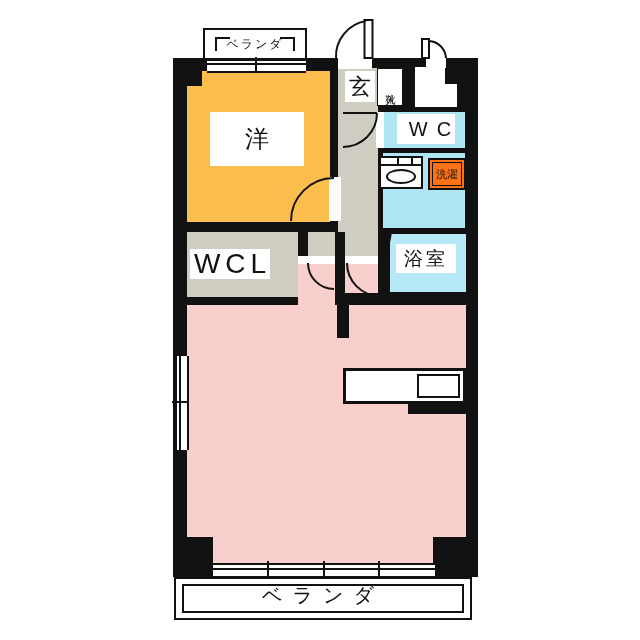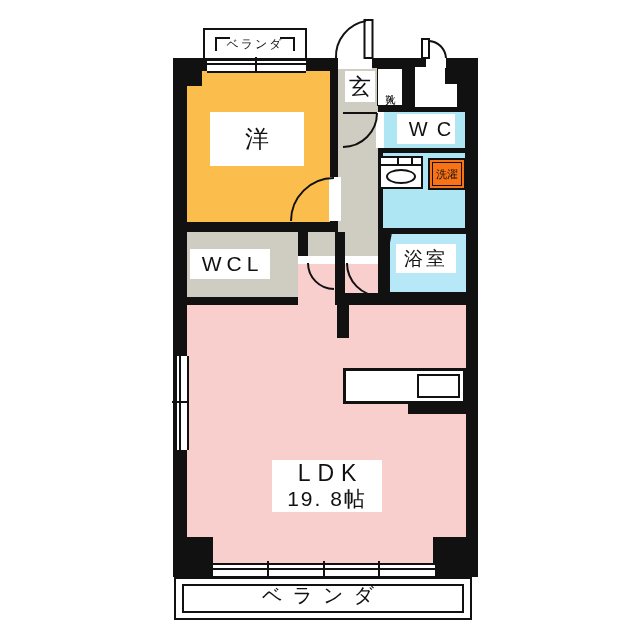--- a/index.html
+++ b/index.html
@@ -74,21 +74,21 @@
   #fx-shoe{left:377px;top:68px;width:26px;height:38px;background:#fff;border:1.5px solid var(--c-wall);box-sizing:border-box;
            display:flex;align-items:center;justify-content:center;}
   #fx-shoe span{writing-mode:vertical-rl;font-size:10px;line-height:1;letter-spacing:1px;}
 
   
   #lb-west{left:210px;top:112px;width:94px;height:54px;flex-direction:column;}
   #lb-west .l1{font-size:24px;line-height:26px;}
   #lb-west .l2{font-size:21px;line-height:26px;letter-spacing:3px;}
   #lb-gen{left:345px;top:71px;width:30px;height:31px;font-size:22px;}
   #lb-wc{left:397px;top:114px;width:58px;height:30px;font-size:20px;letter-spacing:9px;padding-left:17px;box-sizing:border-box;}
-  #lb-wcl{left:190px;top:249px;width:80px;height:30px;font-size:21px;letter-spacing:5px;padding-left:5px;box-sizing:border-box;}
+  #lb-wcl{left:190px;top:249px;width:80px;height:30px;font-size:28px;letter-spacing:5px;padding-left:5px;box-sizing:border-box;}
   #lb-bath{left:396px;top:244px;width:60px;height:29px;font-size:19px;letter-spacing:3px;padding-left:0;box-sizing:border-box;}
   #lb-ldk{left:272px;top:460px;width:110px;height:52px;flex-direction:column;}
   #lb-ldk .l1{font-size:23px;line-height:26px;letter-spacing:7px;padding-left:7px;}
   #lb-ldk .l2{font-size:21px;line-height:26px;letter-spacing:2px;}
 
   #svg-doors{left:0;top:0;width:640px;height:640px;pointer-events:none;}
 </style>
 </head>
 <body>
 
@@ -160,24 +160,20 @@
     <span>靴入</span>
   </div>
 
   <div class="lbl" id="lb-west">
     <span class="l1">洋</span>
   </div>
   <div class="lbl" id="lb-gen">玄</div>
   <div class="lbl" id="lb-wc">WC</div>
   <div class="lbl" id="lb-wcl">WCL</div>
   <div class="lbl" id="lb-bath">浴室</div>
-  <div class="lbl" id="lb-ldk">
-    <span class="l1">LDK</span>
-    <span class="l2">19. 8帖</span>
-  </div>
 
   <svg class="abs" id="svg-doors" viewBox="0 0 640 640">
     <g stroke="#111" stroke-width="2" fill="none">
       <rect x="364.5" y="20" width="8" height="38" fill="#fff"></rect>
       <path d="M366,21 A36,36 0 0 0 336,58"></path>
       <rect x="422" y="39" width="7" height="19" fill="#fff"></rect>
       <path d="M429,41 A18,18 0 0 1 446,58"></path>
       <path d="M343,113 L377,113"></path>
       <path d="M377,113 A34,34 0 0 1 343,147"></path>
       <path d="M334,178 A43,43 0 0 0 291,221"></path>

